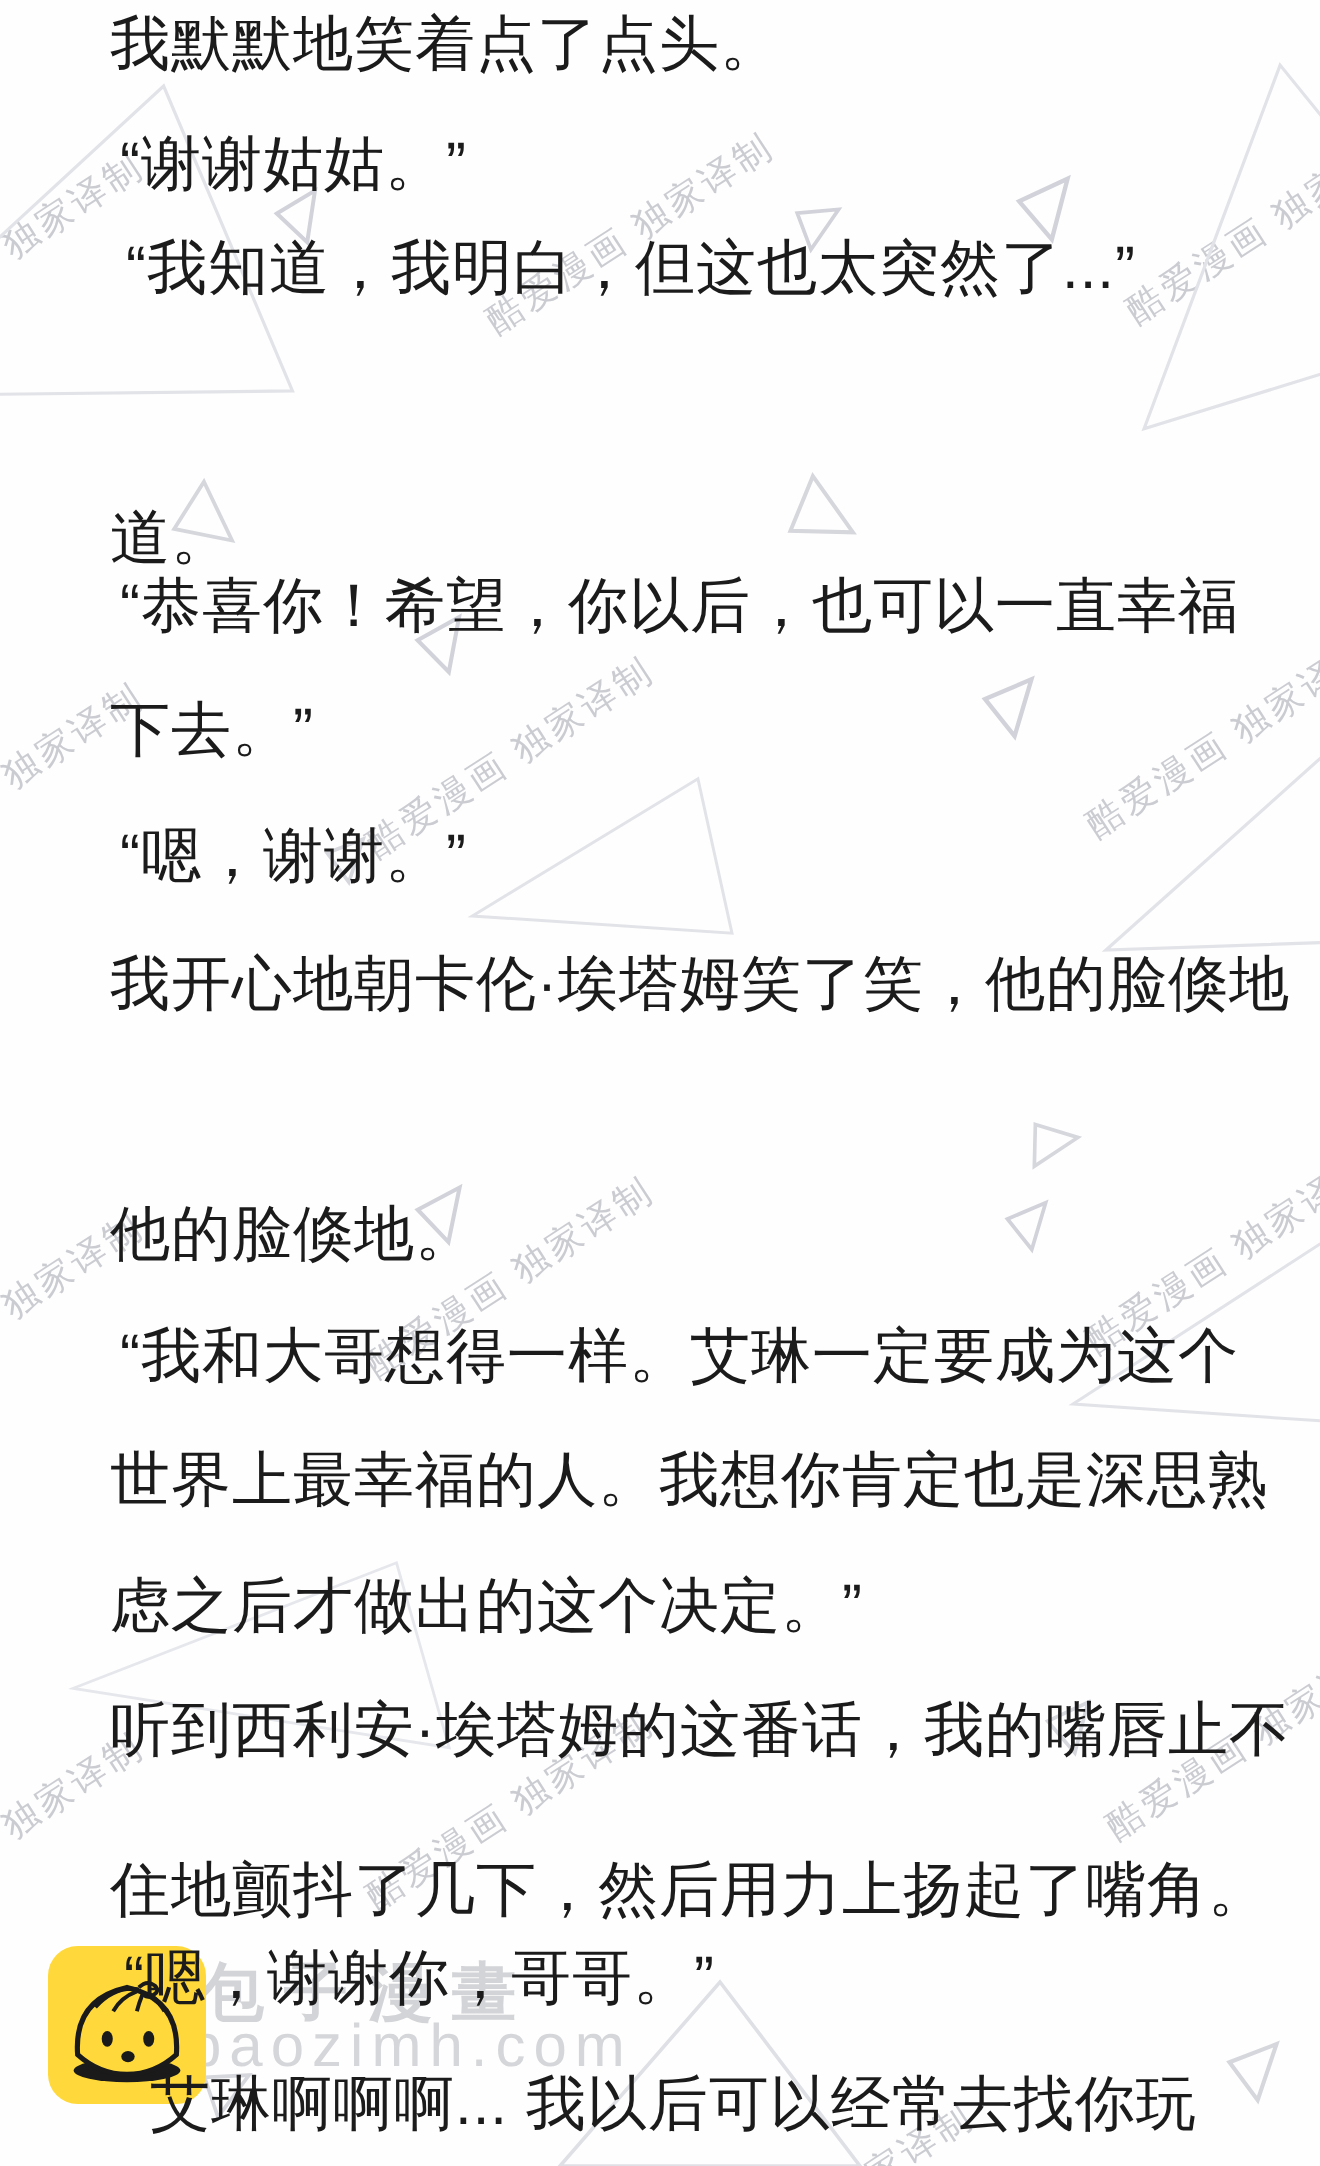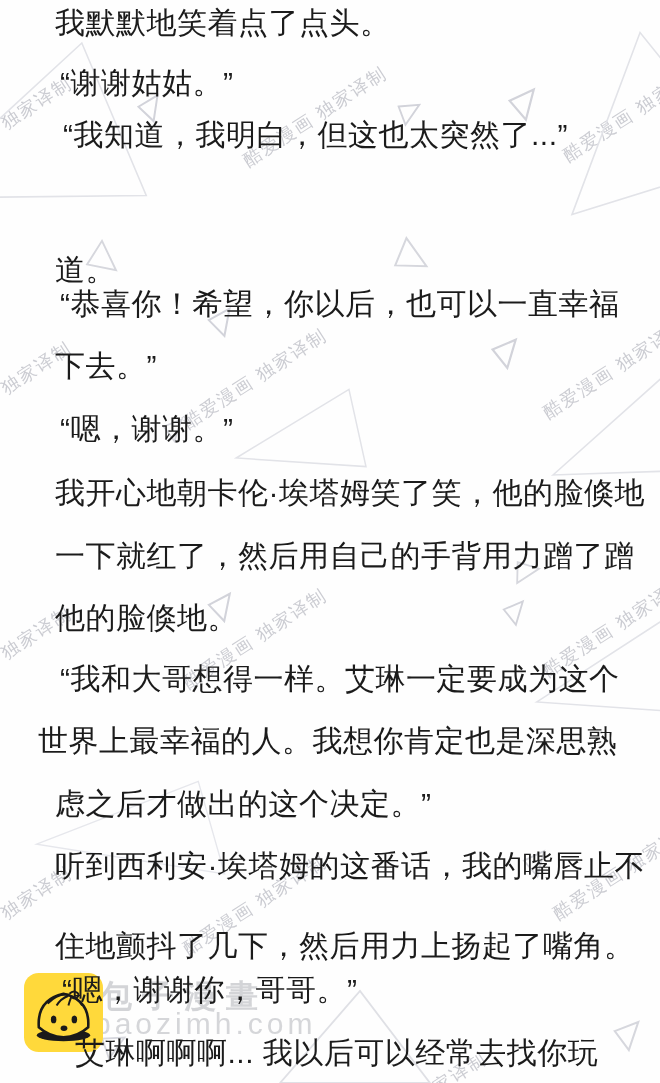--- a/index.html
+++ b/index.html
@@ -177,24 +177,23 @@
 
   <div class="text-layer">
     <div class="line" style="top:6px;left:55px">我默默地笑着点了点头。</div>
     <div class="line" style="top:66px;left:60px">“谢谢姑姑。”</div>
     <div class="line" style="top:118px;left:63px">“我知道，我明白，但这也太突然了...”</div>
     <div class="line" style="top:253px;left:55px">道。</div>
     <div class="line" style="top:287px;left:60px">“恭喜你！希望，你以后，也可以一直幸福</div>
     <div class="line" style="top:349px;left:55px">下去。”</div>
     <div class="line" style="top:412px;left:60px">“嗯，谢谢。”</div>
     <div class="line" style="top:476px;left:55px">我开心地朝卡伦·埃塔姆笑了笑，他的脸倏地</div>
-    <div class="line" style="top:539px;left:55px">一下就红了，然后用自己的手背用力蹭了蹭</div>
     <div class="line" style="top:601px;left:55px">他的脸倏地。</div>
     <div class="line" style="top:662px;left:60px">“我和大哥想得一样。艾琳一定要成为这个</div>
-    <div class="line" style="top:724px;left:38px">世界上最幸福的人。我想你肯定也是深思熟</div>
+    <div class="line" style="top:724px;left:55px">世界上最幸福的人。我想你肯定也是深思熟</div>
     <div class="line" style="top:787px;left:55px">虑之后才做出的这个决定。”</div>
     <div class="line" style="top:849px;left:55px">听到西利安·埃塔姆的这番话，我的嘴唇止不</div>
     <div class="line" style="top:929px;left:55px">住地颤抖了几下，然后用力上扬起了嘴角。</div>
     <div class="line" style="top:973px;left:62px">“嗯，谢谢你，哥哥。”</div>
     <div class="line" style="top:1036px;left:75px">艾琳啊啊啊... 我以后可以经常去找你玩</div>
   </div>
 
 </div>
 
 </body></html>

